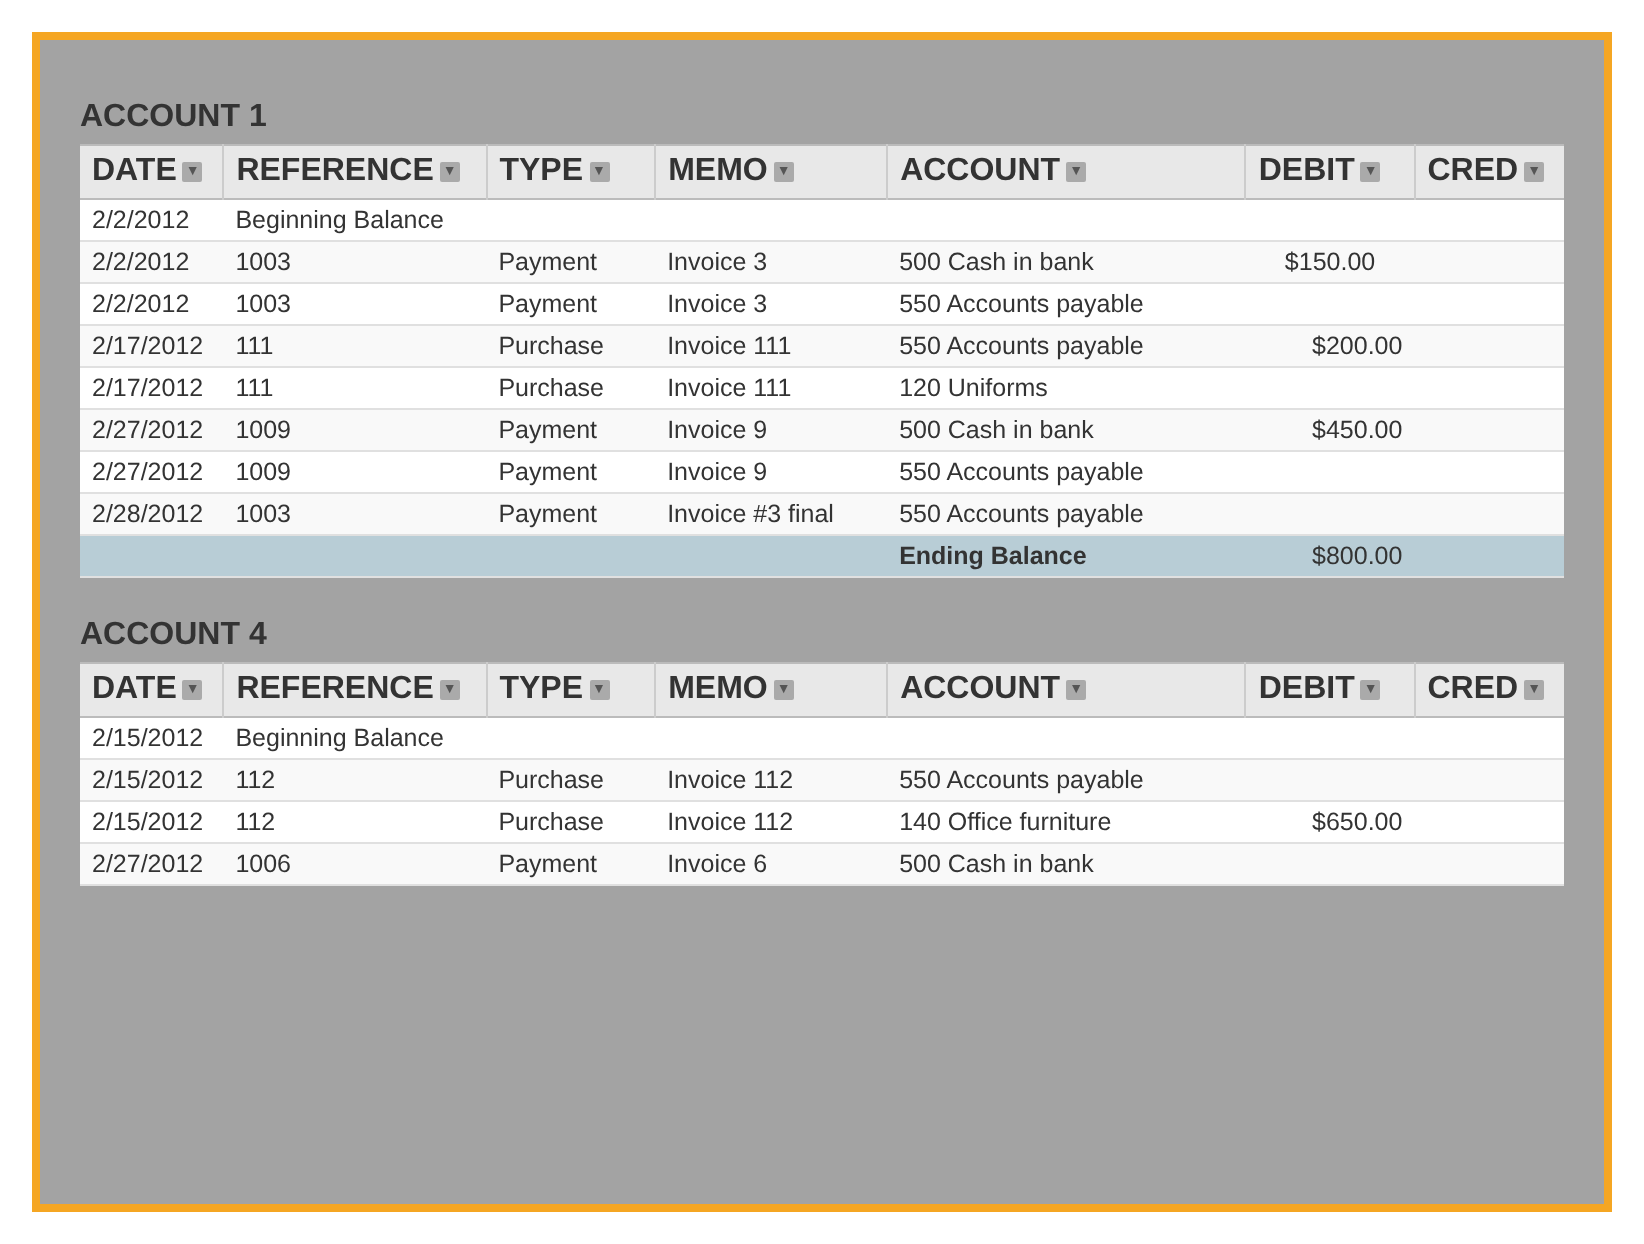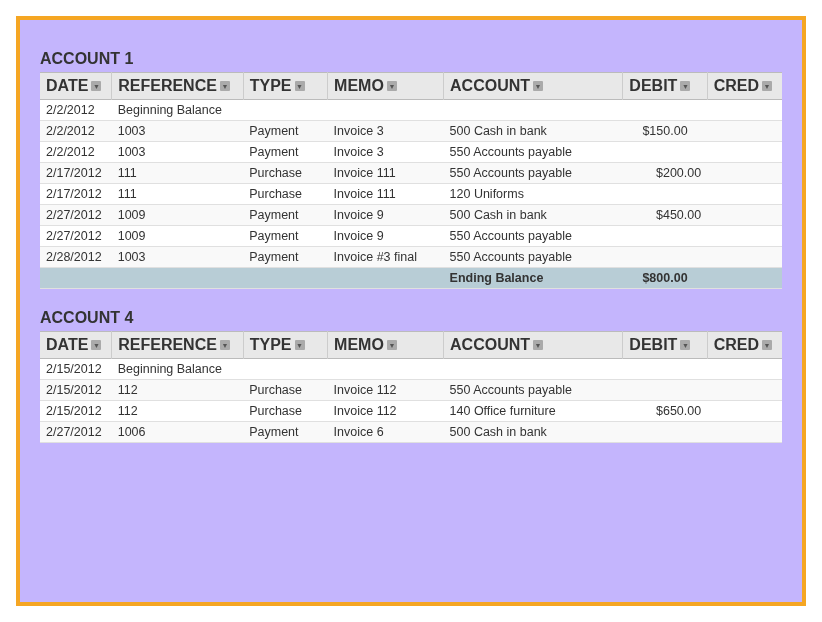--- a/index.html
+++ b/index.html
@@ -10,21 +10,21 @@
       justify-content: center;
       align-items: center;
       width: 822px;
       height: 622px;
     }
     .outer-border {
       border: 4px solid #f5a623;
       width: 790px;
       min-height: 590px;
       padding: 16px 20px;
-      background: #c4b5fd;
+      background: #a3a3a3;
     }
     .page-title {
       font-size: 28px;
       font-weight: bold;
       color: #2d7a8a;
       margin-bottom: 14px;
     }
     .account-section {
       margin-bottom: 20px;
     }
@@ -229,21 +229,21 @@
               <td class="col-account">550 Accounts payable</td>
               <td class="col-debit" style="text-align: right;"></td>
               <td class="col-cred" style="text-align: right;"></td>
             </tr>
             <tr class="ending-balance-row">
               <td class="col-date"></td>
               <td class="col-ref"></td>
               <td class="col-type"></td>
               <td class="col-memo"></td>
               <td class="col-account" style="font-weight: bold;">Ending Balance</td>
-              <td class="col-debit" style="text-align: center; font-weight: bold;">$800.00</td>
+              <td class="col-debit" style="text-align: right; font-weight: normal;">$800.00</td>
               <td class="col-cred" style="text-align: right;"></td>
             </tr>
           </tbody>
         </table>
       </div>
       <div class="account-section">
         <div class="account-heading">ACCOUNT 4</div>
         <table>
           <thead>
             <tr>

